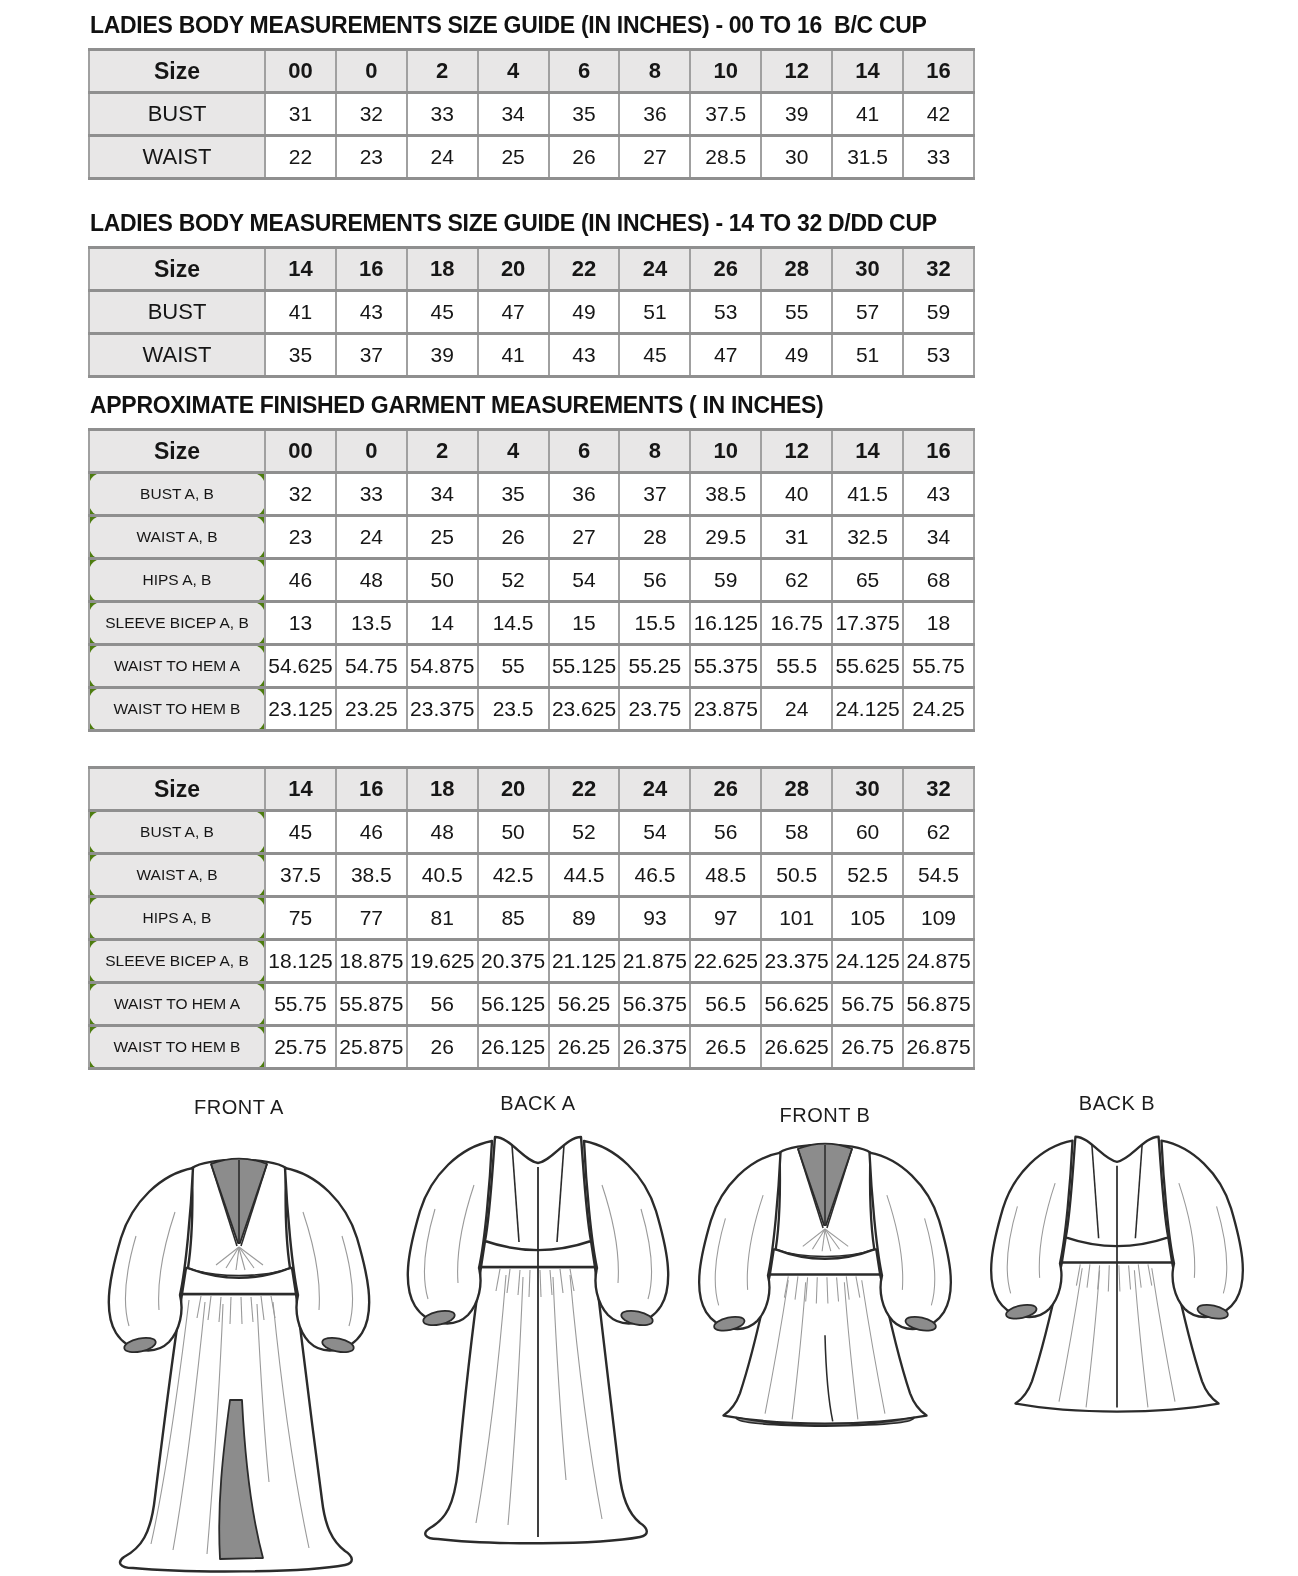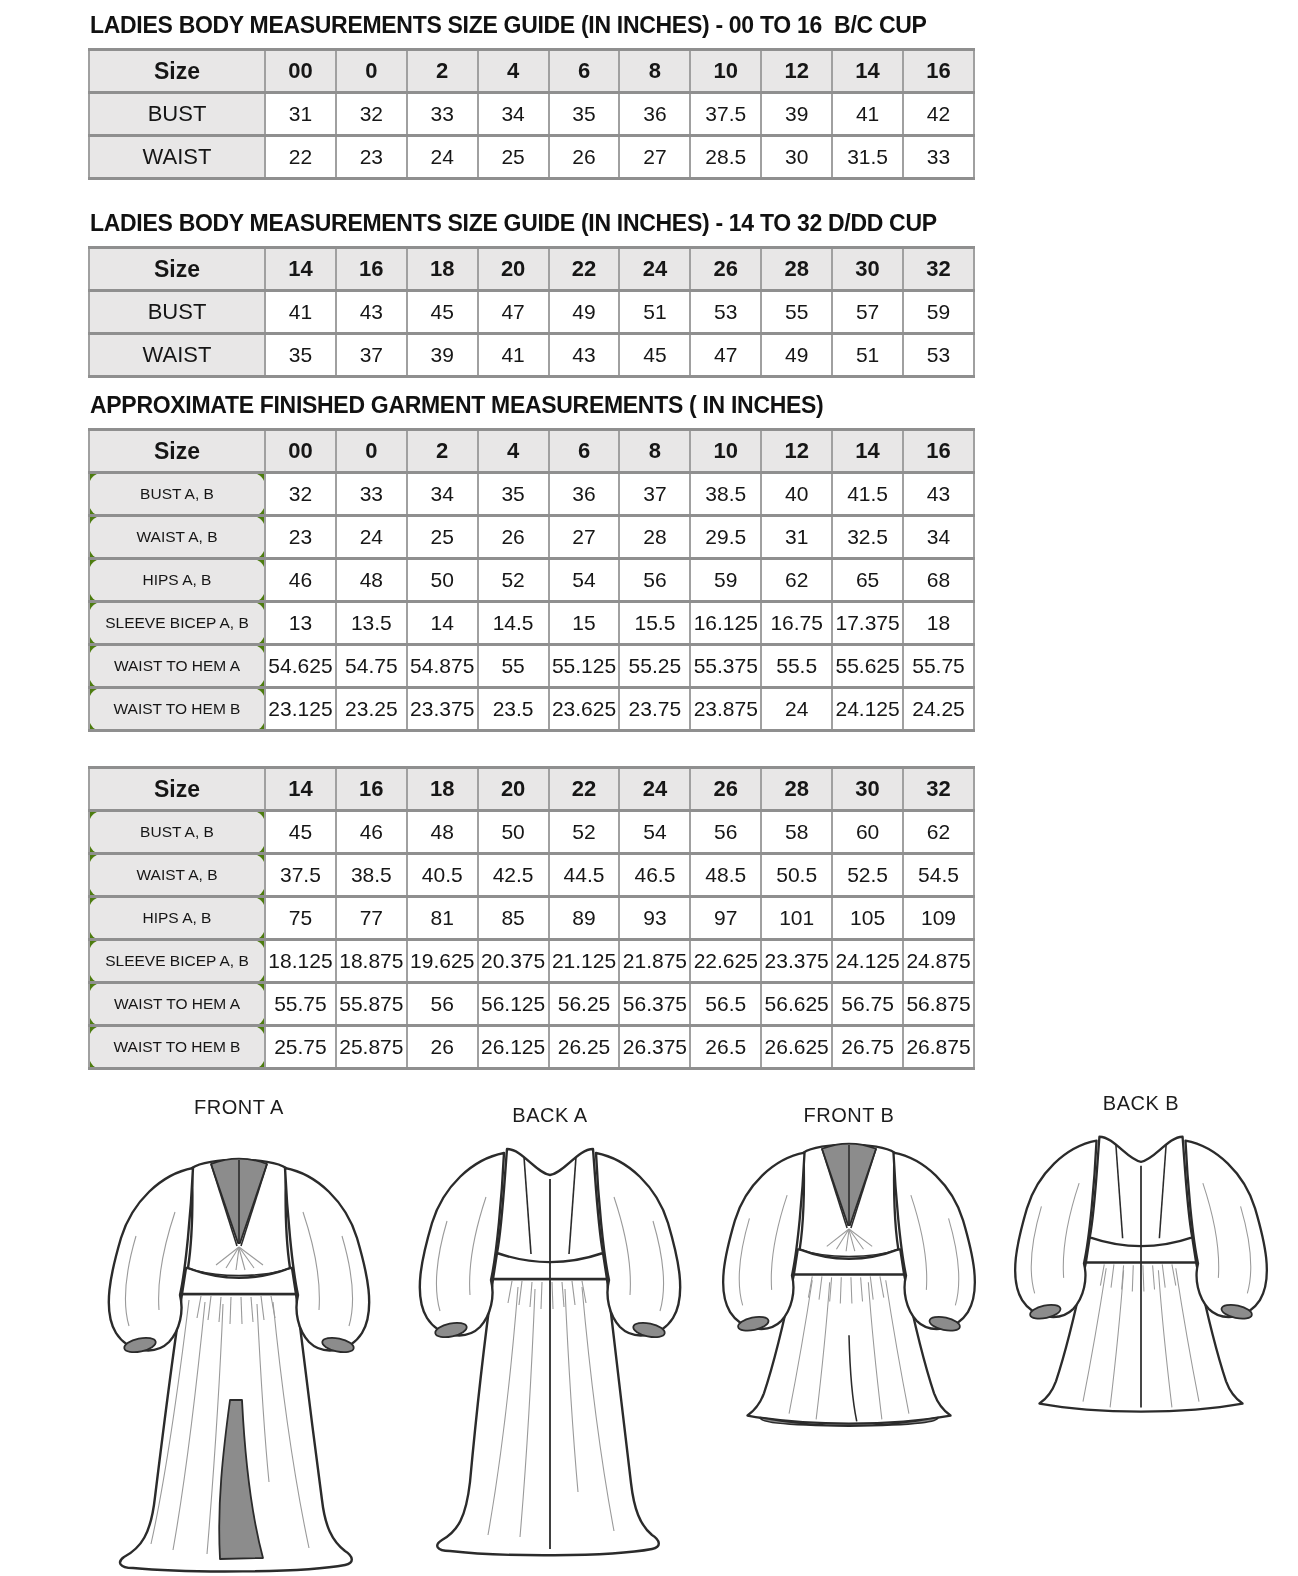--- a/index.html
+++ b/index.html
@@ -469,21 +469,21 @@
     <figure class="figure fig-a1" style="margin:4px;gap:23px;">
       <div class="fig-label">FRONT A</div>
       <svg class="dress" width="300" height="430" viewBox="0 0 300 430">
         <use href="#skirtLongFront"></use>
           <use href="#band"></use>
           <use href="#frontBodice"></use>
           <use href="#sleeves"></use>
       </svg>
     </figure>
 
-    <figure class="figure fig-a2" style="margin:12px;text-align:right;">
+    <figure class="figure fig-a2" style="margin:0;text-align:right;">
       <div class="fig-label">BACK A</div>
       <svg class="dress" width="300" height="430" viewBox="0 0 300 430">
         <use href="#skirtLongBack"></use>
           <use href="#band"></use>
           <use href="#backBodice"></use>
         <path class="cseam" d="M150,42 L150,412"></path>
         <use href="#sleeves"></use>
       </svg>
     </figure>
 

